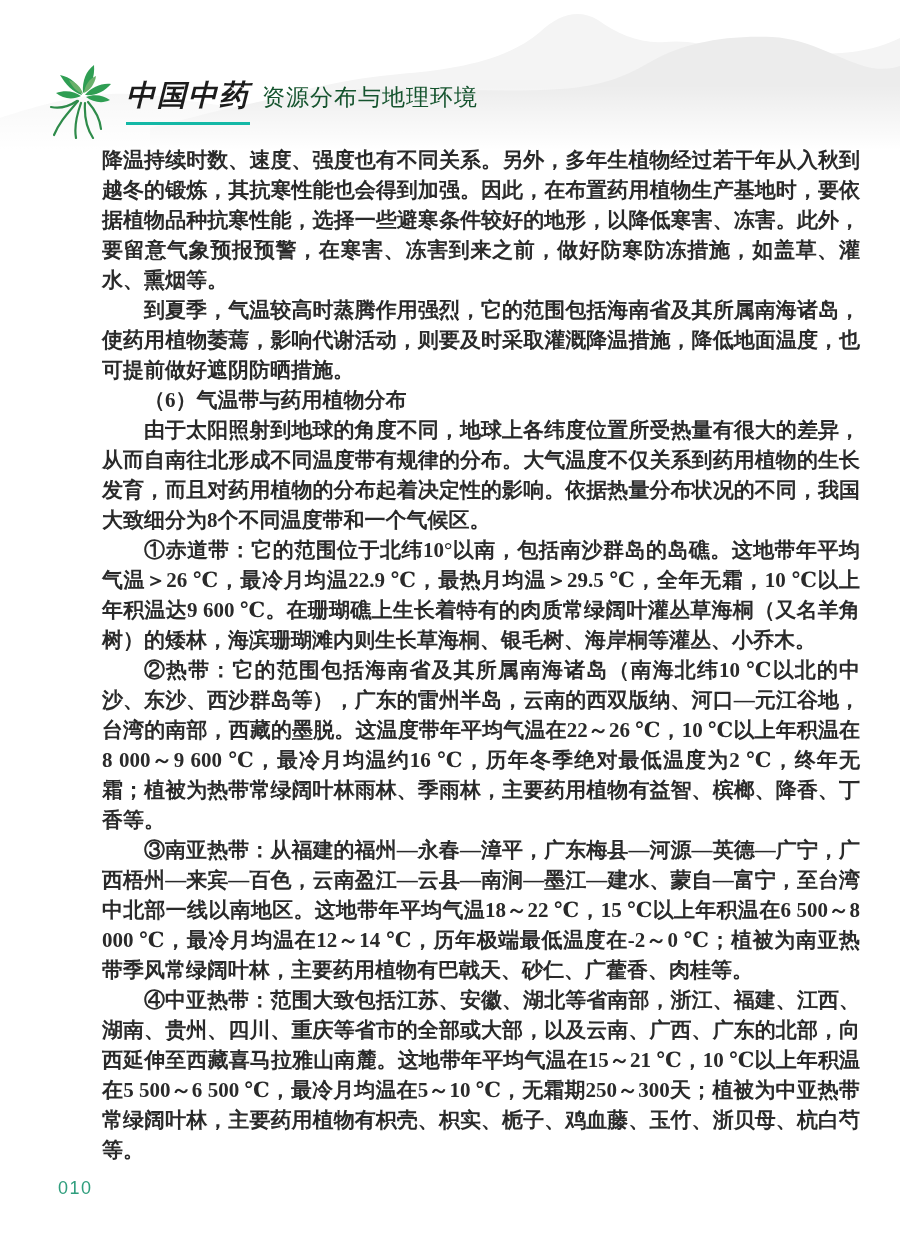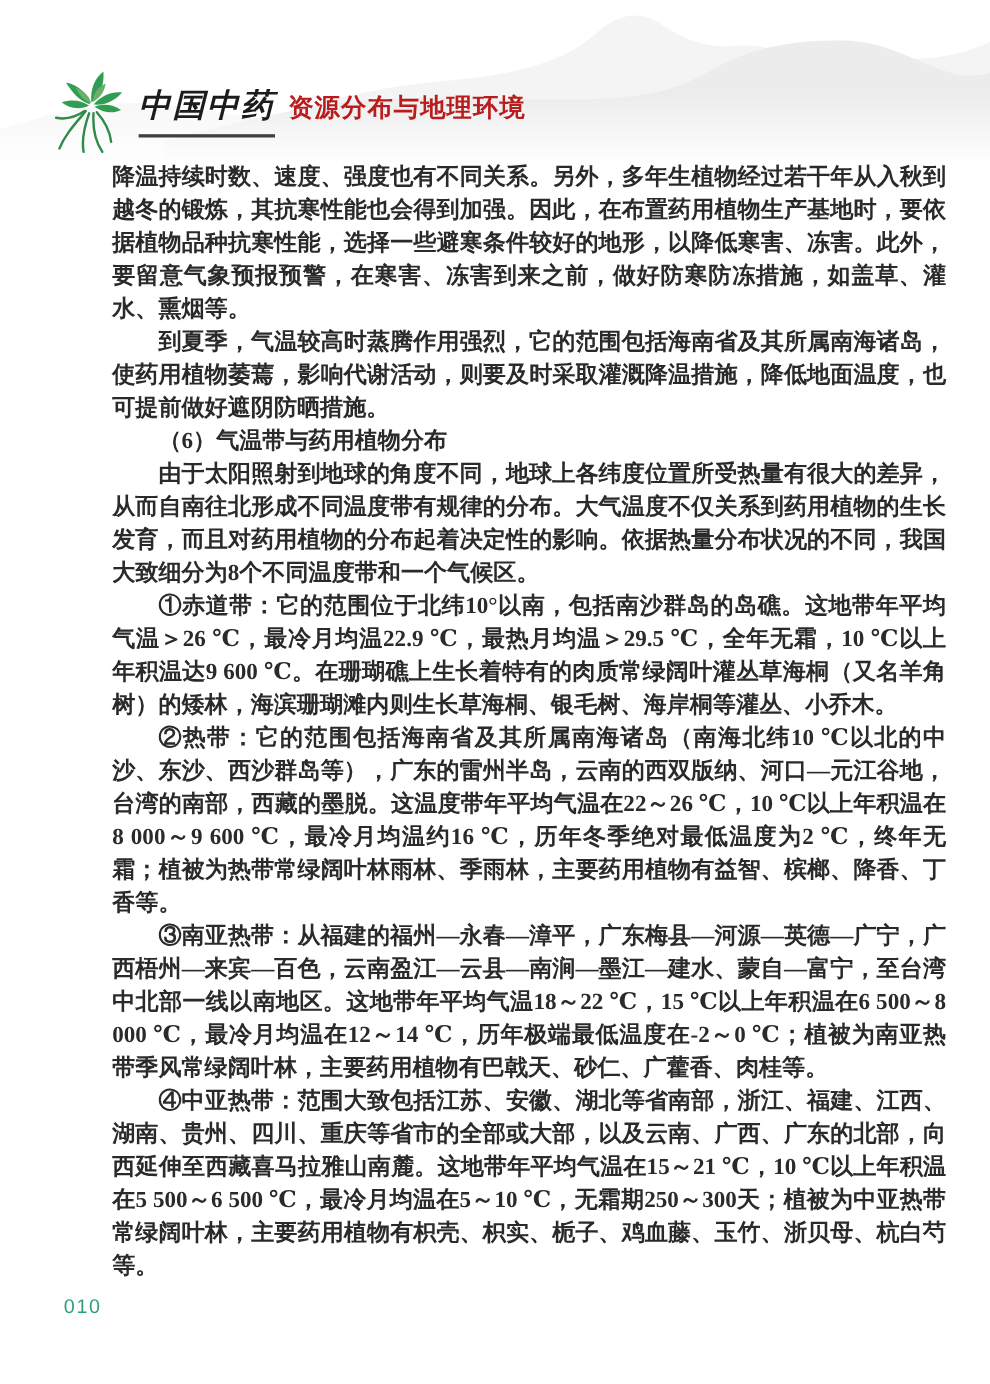--- a/index.html
+++ b/index.html
@@ -42,29 +42,29 @@
     white-space: nowrap;
   }
   .brand {
     position: relative;
     font-size: 29px;
     font-weight: 700;
     color: #1c1c1c;
     letter-spacing: 2px;
     font-style: italic;
     padding-bottom: 6px;
-    border-bottom: 3px solid #404040;
+    border-bottom: 3px solid #14b8a6;
   }
   .subtitle {
     font-size: 23px;
-    color: #b91c1c;
+    color: #14532d;
     margin-left: 12px;
     letter-spacing: 1px;
     font-family: "Liberation Sans", "DejaVu Sans", sans-serif;
-    font-weight: 700;
+    font-weight: 400;
   }
 
   
   .content {
     position: absolute;
     top: 145px;
     left: 102px;
     width: 758px;
     z-index: 1;
     color: #2a2a2a;

